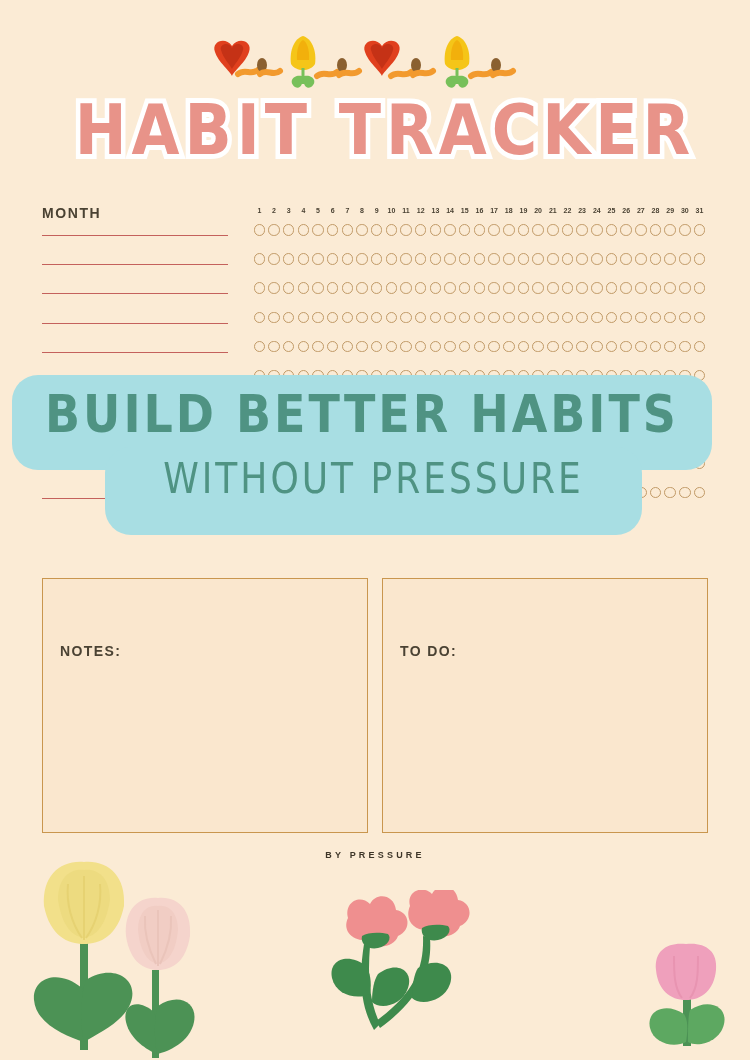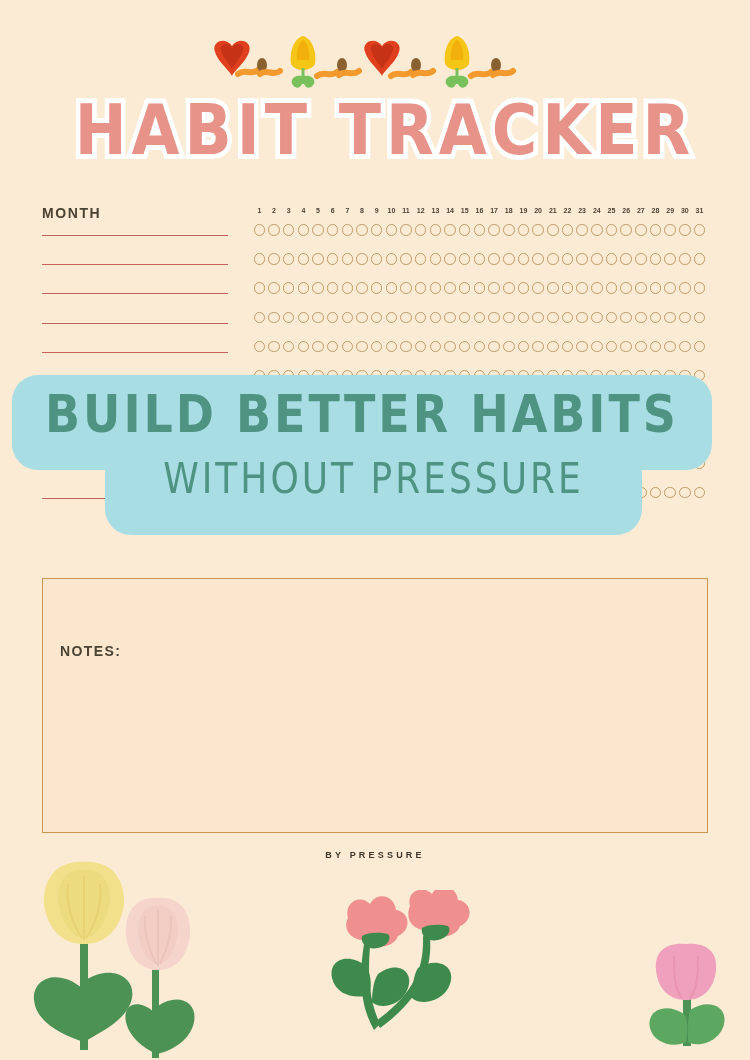--- a/index.html
+++ b/index.html
@@ -1305,20 +1305,23 @@
     <div class="banner-top"></div>
     <div class="banner-bottom"></div>
     <div class="banner-line1">BUILD BETTER HABITS</div>
     <div class="banner-line2">WITHOUT PRESSURE</div>
   </div>
 
   <div class="boxes">
     <div class="box">
       <div class="box-label">NOTES:</div>
     </div>
+    <div class="box">
+      <div class="box-label">TO DO:</div>
+    </div>
   </div>
 
   <div class="footer">BY PRESSURE</div>
 
   <div class="flowers-left">
     <svg width="180" height="200" viewBox="0 0 180 200">
 
       <path d="M62 78 L62 190 L70 190 L70 78 Z" fill="#4C9255"></path>
       <path d="M64 128 C40 108, 14 118, 16 140 C18 164, 48 176, 66 182 C70 170, 70 142, 64 128 Z" fill="#4C9255"></path>
       <path d="M68 120 C92 104, 118 116, 114 138 C110 160, 82 172, 66 182 C62 166, 62 134, 68 120 Z" fill="#4C9255"></path>

